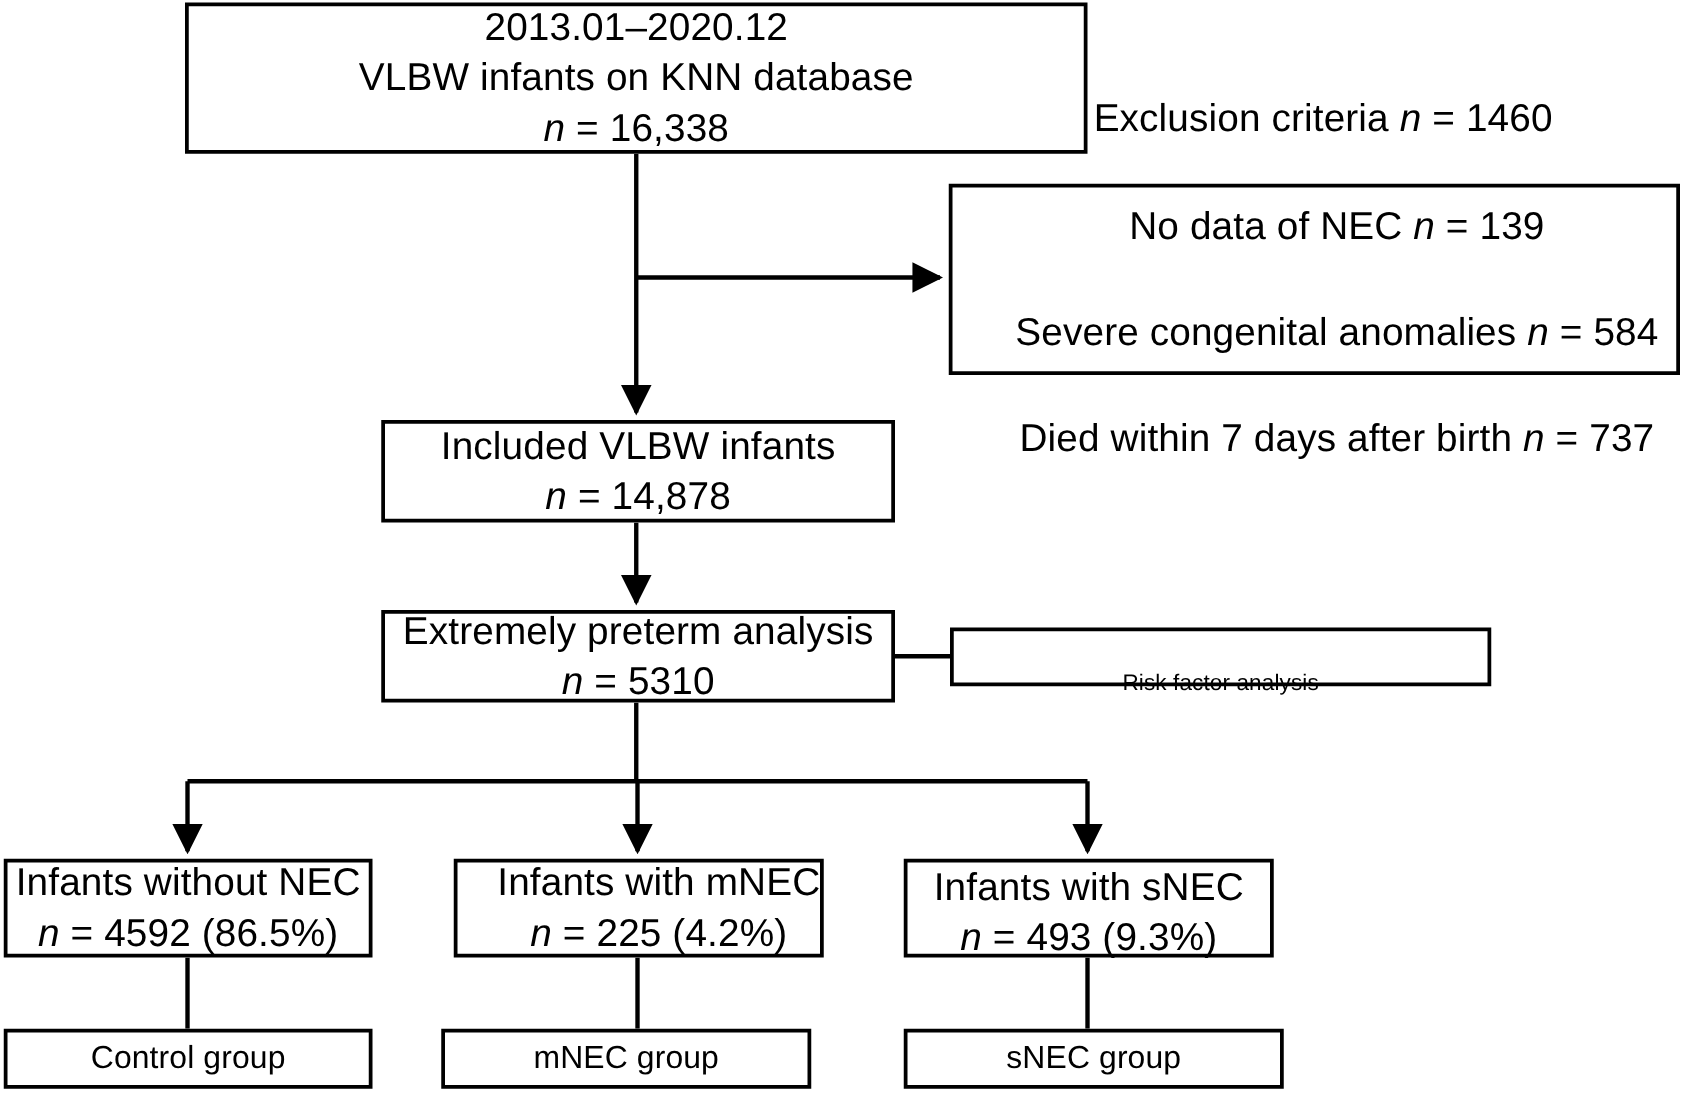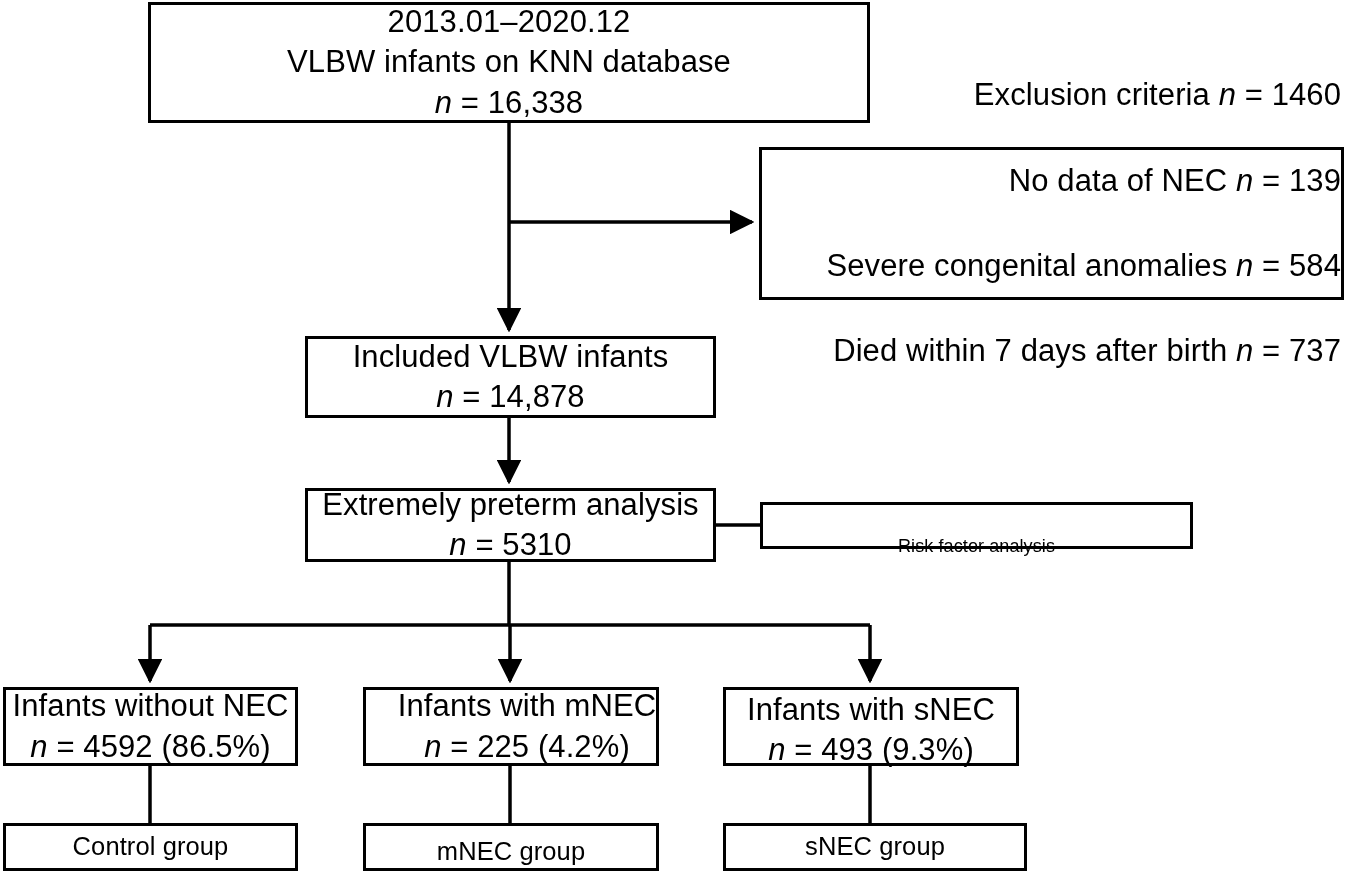--- a/index.html
+++ b/index.html
@@ -35,21 +35,21 @@
     display: flex;
     flex-direction: column;
     justify-content: center;
     z-index: 2;
   }
   .node.centered {
     align-items: center;
     text-align: center;
   }
   .node.leftal {
-    align-items: flex-end;
+    align-items: center;
     text-align: left;
     padding-left: 14px;
   }
   .line {
     display: block;
     font-size: 31px;
     line-height: 1.30;
     white-space: nowrap;
     letter-spacing: 0.1px;
   }
@@ -60,21 +60,21 @@
   
   #node-source      { left: 148px;  top: 2px;   width: 722px;  height: 121px; }
   #node-exclusion   { left: 759px;  top: 147px; width: 585px;  height: 153px; }
   #node-included    { left: 305px;  top: 336px; width: 411px;  height: 82px; justify-content: center;  }
   #node-preterm     { left: 305px;  top: 488px; width: 411px;  height: 74px;  }
   #node-risk        { left: 760px;  top: 502px; width: 433px;  height: 47px;  }
   #node-no-nec      { left: 3px;    top: 687px; width: 295px;  height: 79px;  }
   #node-mnec        { left: 363px;  top: 687px; width: 296px;  height: 79px; padding-left: 32px;  }
   #node-snec        { left: 723px;  top: 687px; width: 296px;  height: 79px; justify-content: space-between;  }
   #node-control     { left: 3px;    top: 823px; width: 295px;  height: 48px;  }
-  #node-mnec-group  { left: 363px;  top: 823px; width: 296px;  height: 48px; justify-content: flex-end;  }
+  #node-mnec-group  { left: 353px;  top: 823px; width: 296px;  height: 48px;  }
   #node-snec-group  { left: 723px;  top: 823px; width: 304px;  height: 48px;  }
   #node-risk .line  { font-size: 18px; margin-top: 42px; }
   #node-control .line, #node-mnec-group .line, #node-snec-group .line { font-size: 25.5px; }
 </style>
 </head>
 <body>
 
 <div id="flow-canvas">
 
   <svg id="connector-layer" viewBox="0 0 1349 876" width="1349" height="876" xmlns="http://www.w3.org/2000/svg">

